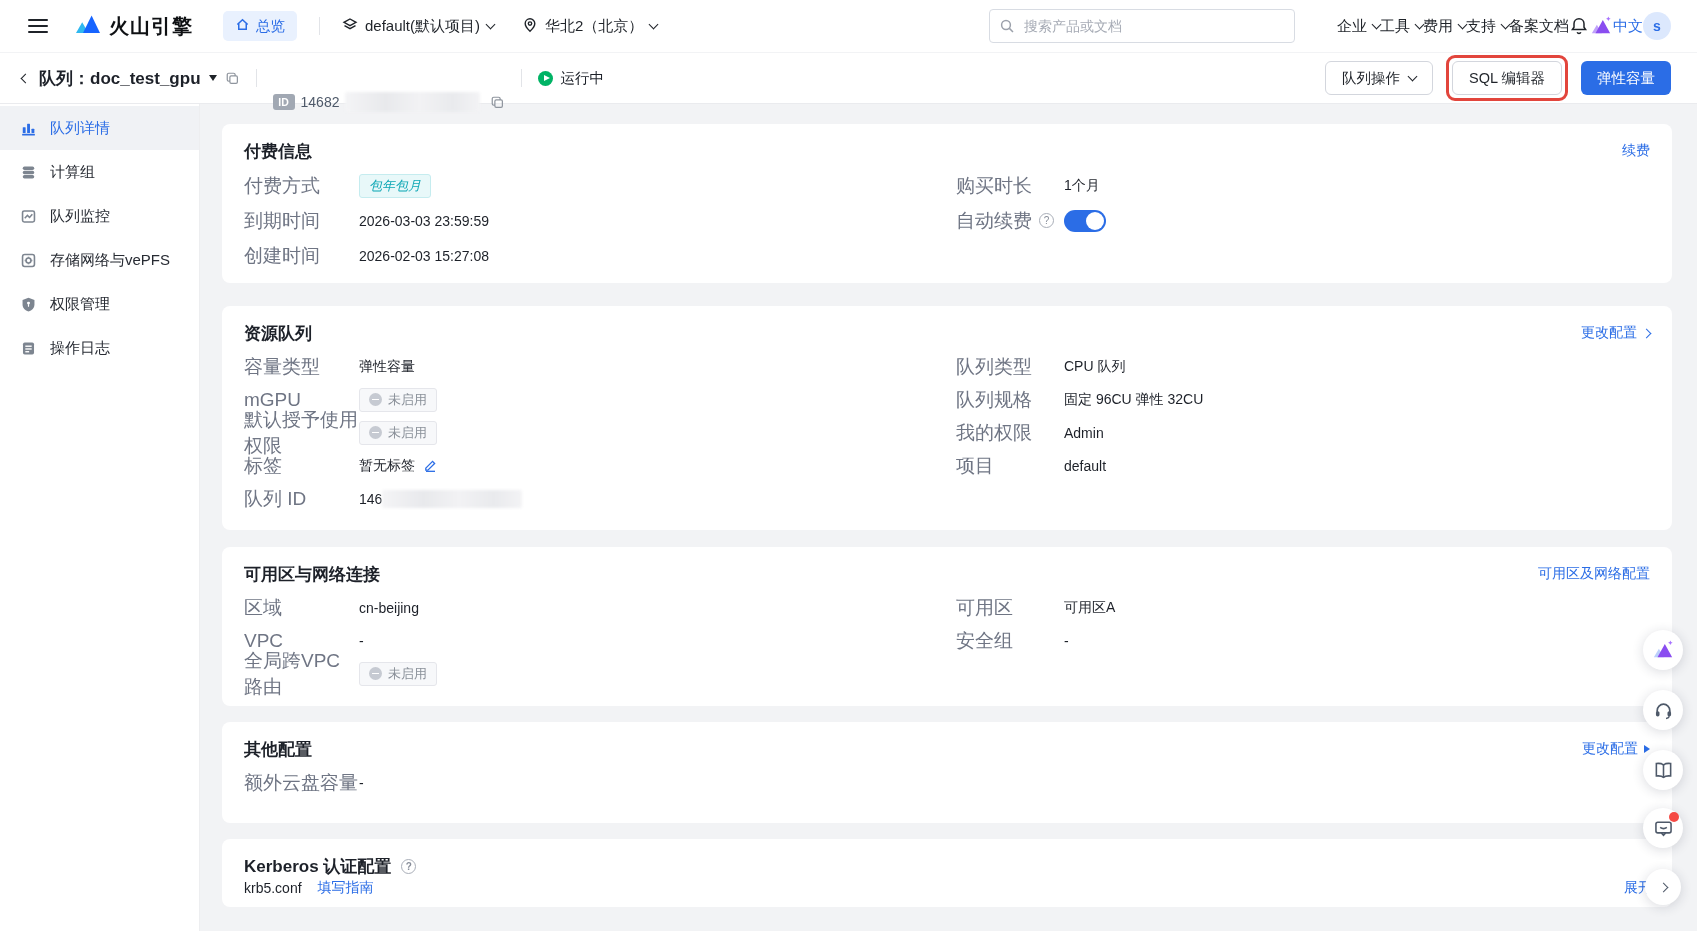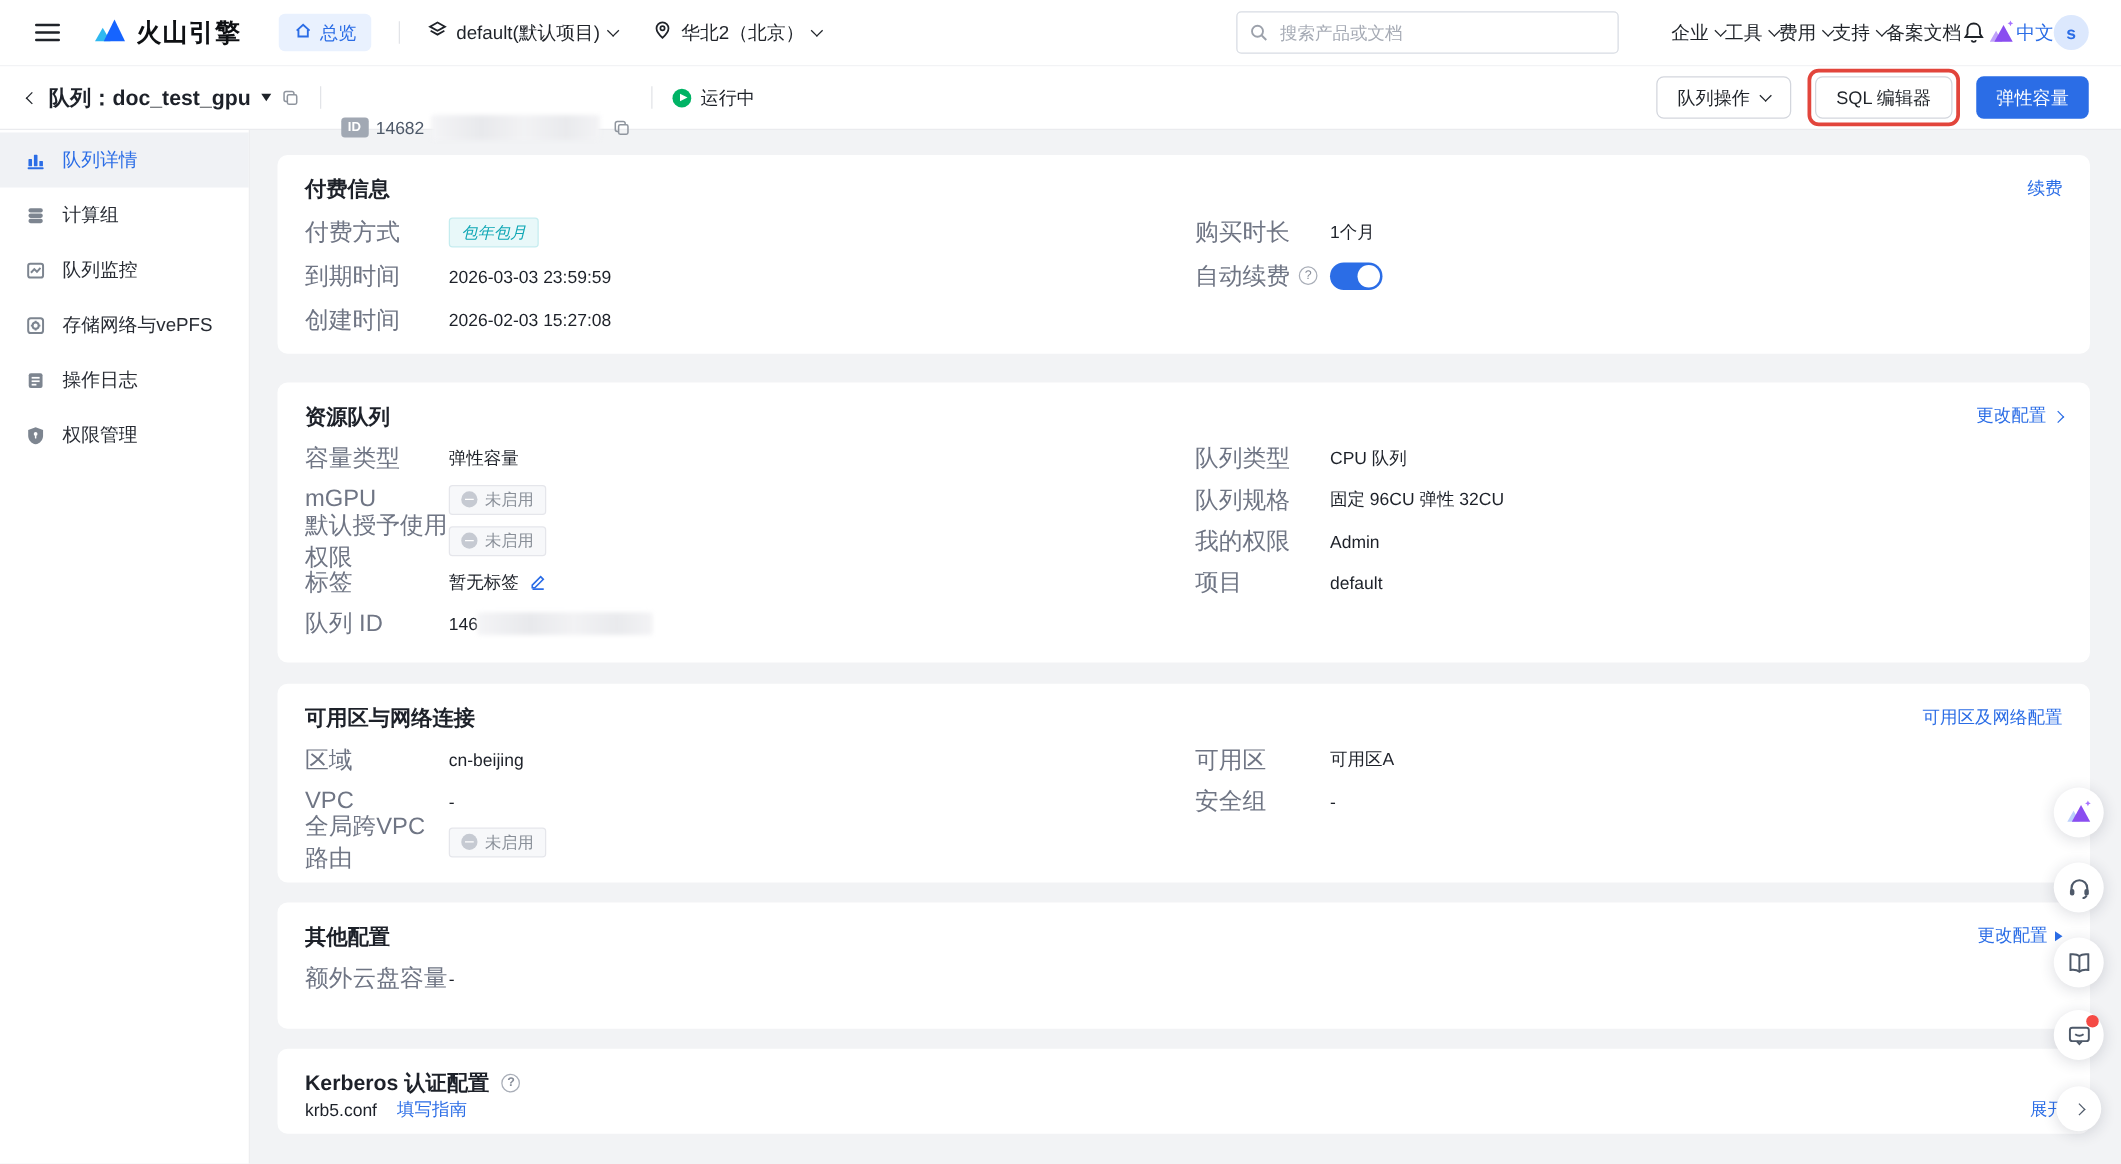--- a/index.html
+++ b/index.html
@@ -292,37 +292,37 @@
             <rect x="2.4" y="2.4" width="11.2" height="11.2" rx="2"></rect>
             <circle cx="8" cy="8" r="2.3"></circle>
             <path d="M8 4.4v1M8 10.6v1M4.4 8h1M10.6 8h1"></path>
           </svg>
       </span>
       <span>存储网络与vePFS</span>
     </div>
     <div class="side-item">
       <span class="sicon">
         <svg width="17" height="17" viewBox="0 0 16 16">
+            <path fill="currentColor" d="M8 1.6 13.6 3.8V8c0 3.4-2.4 5.7-5.6 6.5C4.8 13.7 2.4 11.4 2.4 8V3.8Z"></path>
+            <circle cx="8" cy="6.7" r="1.4" fill="#fff"></circle>
+            <rect x="7.45" y="7.6" width="1.1" height="2.6" rx="0.5" fill="#fff"></rect>
+          </svg>
+      </span>
+      <span>权限管理</span>
+    </div>
+    <div class="side-item">
+      <span class="sicon">
+        <svg width="17" height="17" viewBox="0 0 16 16">
             <rect x="2.8" y="2.4" width="10.4" height="11.2" rx="1.6" fill="currentColor"></rect>
             <rect x="5" y="5.2" width="6" height="1.3" fill="#fff"></rect>
             <rect x="5" y="7.8" width="6" height="1.3" fill="#fff"></rect>
             <rect x="5" y="10.4" width="3.6" height="1.3" fill="#fff"></rect>
           </svg>
       </span>
       <span>操作日志</span>
-    </div>
-    <div class="side-item">
-      <span class="sicon">
-        <svg width="17" height="17" viewBox="0 0 16 16">
-            <path fill="currentColor" d="M8 1.6 13.6 3.8V8c0 3.4-2.4 5.7-5.6 6.5C4.8 13.7 2.4 11.4 2.4 8V3.8Z"></path>
-            <circle cx="8" cy="6.7" r="1.4" fill="#fff"></circle>
-            <rect x="7.45" y="7.6" width="1.1" height="2.6" rx="0.5" fill="#fff"></rect>
-          </svg>
-      </span>
-      <span>权限管理</span>
     </div>
   </aside>
 
   <main class="content">
 
     <section class="card c1" style="top:20px; height:159px;">
       <div class="card-head">
         <span class="card-title">付费信息</span>
         <a class="link">续费</a>
       </div>

